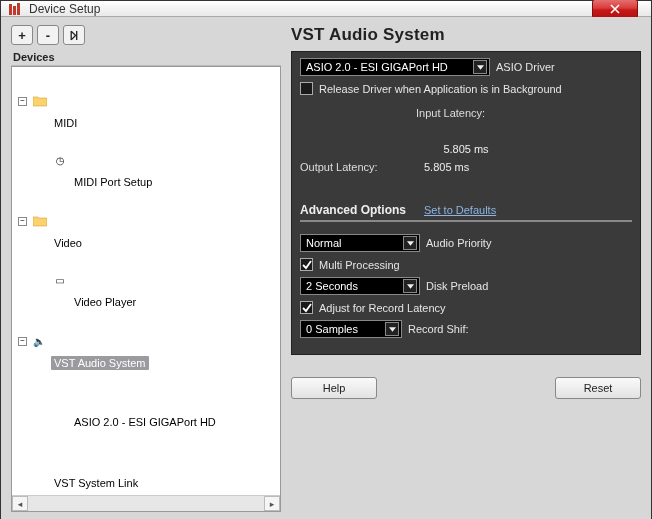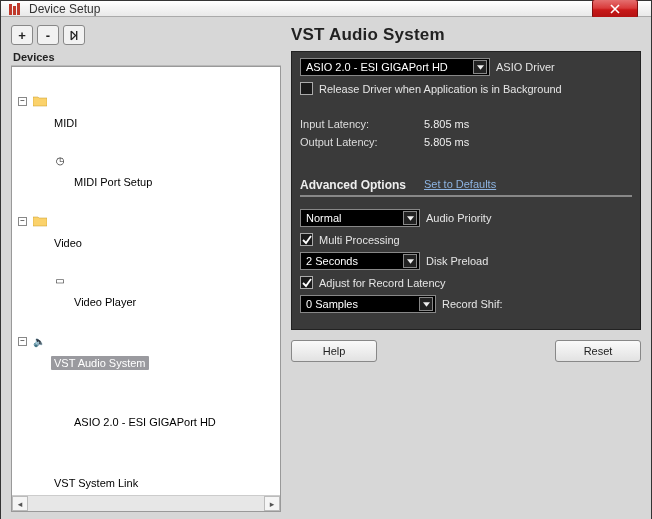--- a/index.html
+++ b/index.html
@@ -229,42 +229,42 @@
     background: #1a1a1a;
     display: flex;
     align-items: center;
     justify-content: center;
     cursor: pointer;
   }
   .dcheck svg { width: 10px; height: 10px; }
   .lat-label { width: 100px; color:#ddd; }
   .adv-header {
     display: flex;
-    align-items: flex-start;
+    align-items: center;
     gap: 18px;
     margin-top: 24px;
     border-bottom: 2px solid #888;
     padding-bottom: 3px;
   }
   .adv-header .adv-title {
     font-weight: bold;
     color: #eee;
     font-size: 12px;
   }
   .adv-header .adv-link {
     color: #8db4e2;
     text-decoration: underline;
     font-size: 11px;
     cursor: pointer;
   }
 
   .btn-row {
     display: flex;
     gap: 10px;
-    margin-top: 10px;
+    margin-top: 22px;
   }
   .btn-row .spacer { flex:1; }
   .btn {
     min-width: 86px;
     height: 22px;
     border: 1px solid #888;
     background: linear-gradient(to bottom, #fafafa, #e2e2e2);
     border-radius: 3px;
     font-size: 11px;
     color: #222;
@@ -423,21 +423,21 @@
                 </span>
             </div>
             <span class="dlabel-r">ASIO Driver</span>
           </div>
 
           <div class="drow">
             <div class="dcheck"></div>
             <span class="dlabel-r">Release Driver when Application is in Background</span>
           </div>
 
-          <div class="drow" style="gap:24px; margin-top:17px;">
+          <div class="drow" style="gap:24px; margin-top:6px;flex-direction:column;">
             <span class="lat-label">Input Latency:</span>
             <span>5.805 ms</span>
           </div>
           <div class="drow" style="gap:24px;">
             <span class="lat-label">Output Latency:</span>
             <span>5.805 ms</span>
           </div>
 
           <div class="adv-header">
             <span class="adv-title">Advanced Options</span>
@@ -480,21 +480,21 @@
           <div class="drow">
             <div class="dcheck">
               <svg viewBox="0 0 10 10">
                   <path d="M1 5 L4 8 L9 1" fill="none" stroke="#fff" stroke-width="1.8"></path>
                 </svg>
             </div>
             <span class="dlabel-r">Adjust for Record Latency</span>
           </div>
 
           <div class="drow">
-            <div class="dselect" style="width:136px">
+            <div class="dselect" style="width:102px">
               <span>0 Samples</span>
               <span class="caret">
                   <svg viewBox="0 0 8 5">
                     <path d="M0 0 L4 5 L8 0 Z"></path>
                   </svg>
                 </span>
             </div>
             <span class="dlabel-r">Record Shif:</span>
           </div>
 

